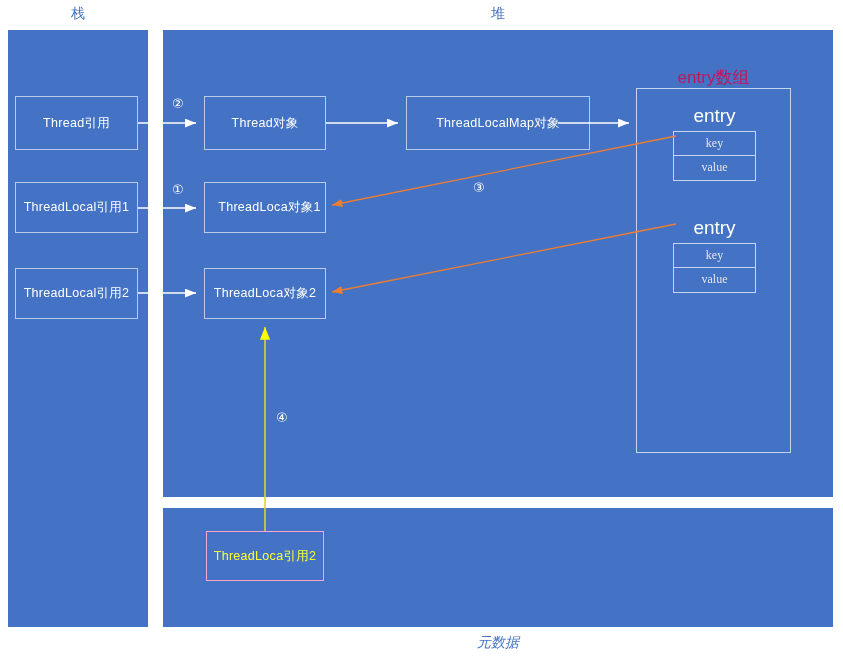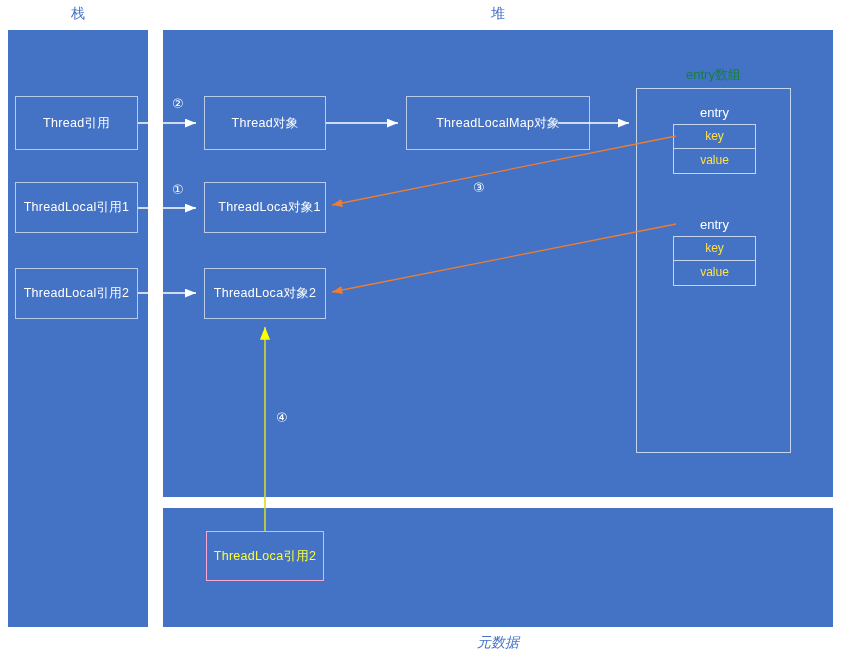--- a/index.html
+++ b/index.html
@@ -71,38 +71,38 @@
   
   #entry-array{
     position:absolute;
     left:636px;top:88px;width:155px;height:365px;
     box-sizing:border-box;
     border:1px solid #c5d5ee;
     background:#4472c4;
   }
   #entry-array-caption{
     position:absolute;left:636px;top:66px;width:155px;
-    text-align:center;color:#15803d;font-size:13px;white-space:nowrap;
+    text-align:center;color:#be185d;font-size:17px;white-space:nowrap;
   }
   .entry-group{position:absolute;left:0;width:155px;}
   #entry-group-1{top:16px;}
   #entry-group-2{top:128px;}
   .entry-title{
-    text-align:center;color:#ffffff;font-size:13px;
+    text-align:center;color:#ffffff;font-size:19px;
     margin-bottom:4px;
   }
   .kv-box{
     margin:0 auto;width:83px;
     box-sizing:border-box;
     border:1px solid #c5d5ee;
   }
   .kv-cell{
     box-sizing:border-box;
     height:24px;line-height:23px;
-    text-align:center;color:#fde047;font-size:12px;
+    text-align:center;color:#e5e5e5;font-size:12px;font-family:Liberation Serif, serif;
   }
   .kv-cell.key{border-bottom:1px solid #c5d5ee;}
 
   
   .step{
     position:absolute;
     color:#ffffff;font-size:13px;
     white-space:nowrap;
   }
   #step-2{left:172px;top:96px;}

